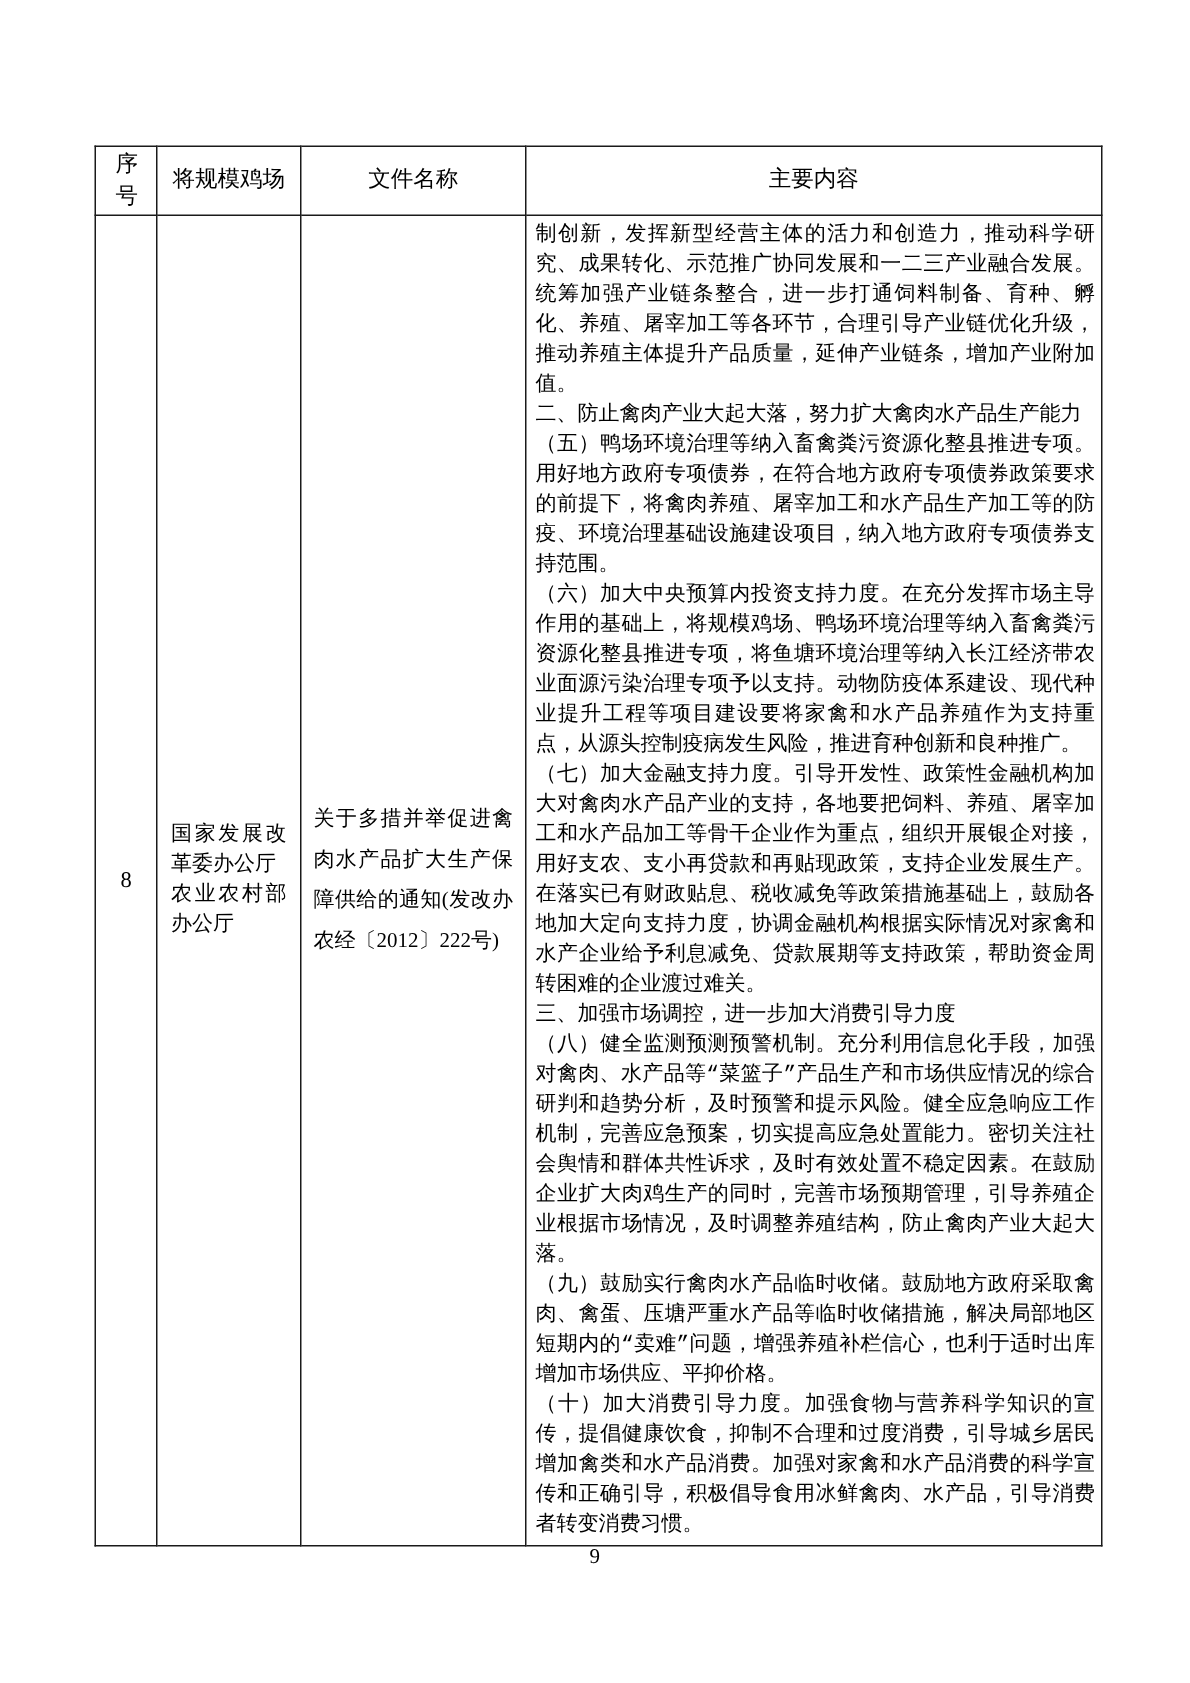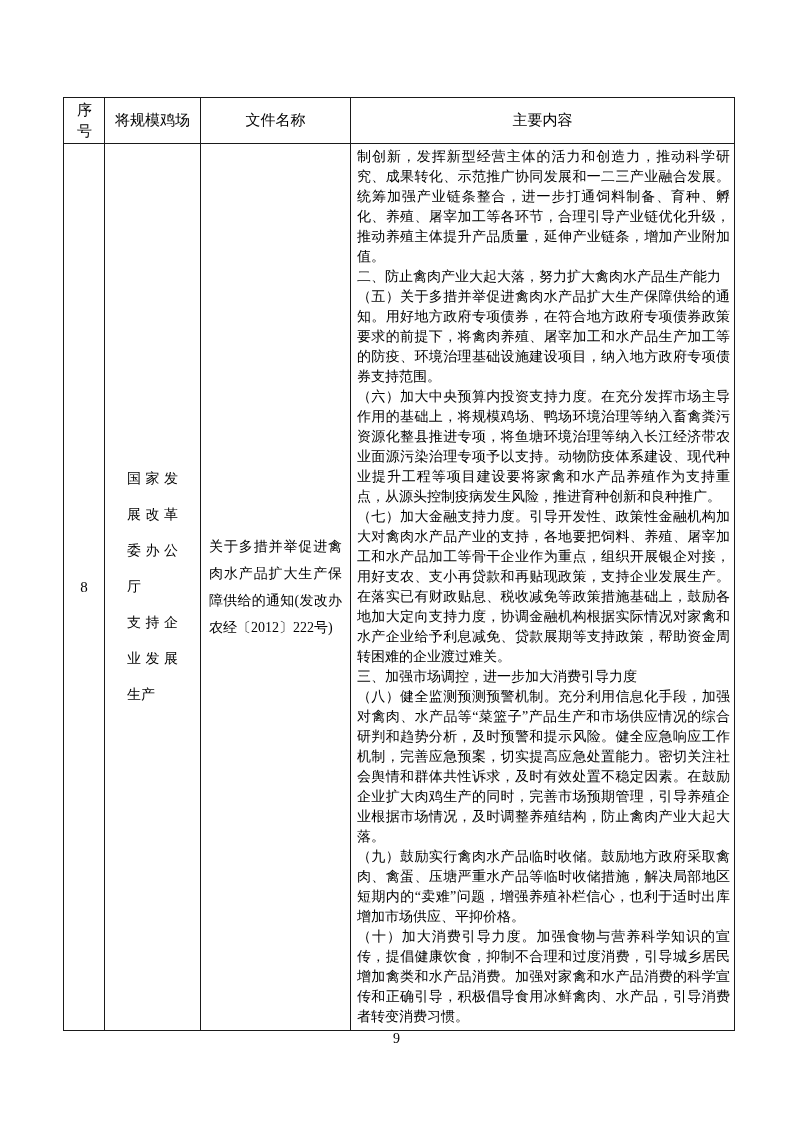--- a/index.html
+++ b/index.html
@@ -38,39 +38,40 @@
     line-height: 21px;
     padding: 0 2px;
   }
   th.h-serial { padding: 0 13px; }
   tbody tr { height: 858px; }
   td.cell-serial {
     text-align: center;
     font-size: 15px;
   }
   td.cell-agency {
-    padding: 0 22px;
-    line-height: 36px;
+    padding: 0 9px;
+    line-height: 20px;
   }
   td.cell-agency p {
     text-align: justify;
     text-justify: inter-ideograph;
   }
   td.cell-title {
     padding: 0 8px;
     line-height: 27px;
   }
   td.cell-title p {
     text-align: justify;
     text-justify: inter-ideograph;
   }
   td.cell-content {
     vertical-align: top;
     padding: 3px 4px 3px 6px;
     line-height: 20px;
+    font-family: Liberation Mono, monospace;
   }
   td.cell-content p {
     text-align: justify;
     text-justify: inter-ideograph;
   }
   .page-number {
     position: absolute;
     top: 1031px;
     left: 0;
     width: 100%;
@@ -97,29 +98,29 @@
         <th>将规模鸡场</th>
         <th>文件名称</th>
         <th>主要内容</th>
       </tr>
     </thead>
     <tbody>
       <tr>
         <td class="cell-serial">8</td>
         <td class="cell-agency">
           <p>国家发展改革委办公厅</p>
-          <p>支持企业发展生产</p>
+          <p>农业农村部办公厅</p>
         </td>
         <td class="cell-title">
           <p>关于多措并举促进禽肉水产品扩大生产保障供给的通知(发改办农经〔2012〕222号)</p>
         </td>
         <td class="cell-content">
           <p>制创新，发挥新型经营主体的活力和创造力，推动科学研究、成果转化、示范推广协同发展和一二三产业融合发展。统筹加强产业链条整合，进一步打通饲料制备、育种、孵化、养殖、屠宰加工等各环节，合理引导产业链优化升级，推动养殖主体提升产品质量，延伸产业链条，增加产业附加值。</p>
           <p>二、防止禽肉产业大起大落，努力扩大禽肉水产品生产能力</p>
-          <p>（五）关于多措并举促进禽肉水产品扩大生产保障供给的通知。用好地方政府专项债券，在符合地方政府专项债券政策要求的前提下，将禽肉养殖、屠宰加工和水产品生产加工等的防疫、环境治理基础设施建设项目，纳入地方政府专项债券支持范围。</p>
+          <p>（五）鸭场环境治理等纳入畜禽粪污资源化整县推进专项。用好地方政府专项债券，在符合地方政府专项债券政策要求的前提下，将禽肉养殖、屠宰加工和水产品生产加工等的防疫、环境治理基础设施建设项目，纳入地方政府专项债券支持范围。</p>
           <p>（六）加大中央预算内投资支持力度。在充分发挥市场主导作用的基础上，将规模鸡场、鸭场环境治理等纳入畜禽粪污资源化整县推进专项，将鱼塘环境治理等纳入长江经济带农业面源污染治理专项予以支持。动物防疫体系建设、现代种业提升工程等项目建设要将家禽和水产品养殖作为支持重点，从源头控制疫病发生风险，推进育种创新和良种推广。</p>
           <p>（七）加大金融支持力度。引导开发性、政策性金融机构加大对禽肉水产品产业的支持，各地要把饲料、养殖、屠宰加工和水产品加工等骨干企业作为重点，组织开展银企对接，用好支农、支小再贷款和再贴现政策，支持企业发展生产。在落实已有财政贴息、税收减免等政策措施基础上，鼓励各地加大定向支持力度，协调金融机构根据实际情况对家禽和水产企业给予利息减免、贷款展期等支持政策，帮助资金周转困难的企业渡过难关。</p>
           <p>三、加强市场调控，进一步加大消费引导力度</p>
           <p>（八）健全监测预测预警机制。充分利用信息化手段，加强对禽肉、水产品等“菜篮子”产品生产和市场供应情况的综合研判和趋势分析，及时预警和提示风险。健全应急响应工作机制，完善应急预案，切实提高应急处置能力。密切关注社会舆情和群体共性诉求，及时有效处置不稳定因素。在鼓励企业扩大肉鸡生产的同时，完善市场预期管理，引导养殖企业根据市场情况，及时调整养殖结构，防止禽肉产业大起大落。</p>
           <p>（九）鼓励实行禽肉水产品临时收储。鼓励地方政府采取禽肉、禽蛋、压塘严重水产品等临时收储措施，解决局部地区短期内的“卖难”问题，增强养殖补栏信心，也利于适时出库增加市场供应、平抑价格。</p>
           <p>（十）加大消费引导力度。加强食物与营养科学知识的宣传，提倡健康饮食，抑制不合理和过度消费，引导城乡居民增加禽类和水产品消费。加强对家禽和水产品消费的科学宣传和正确引导，积极倡导食用冰鲜禽肉、水产品，引导消费者转变消费习惯。</p>
         </td>
       </tr>
     </tbody>
   </table>

